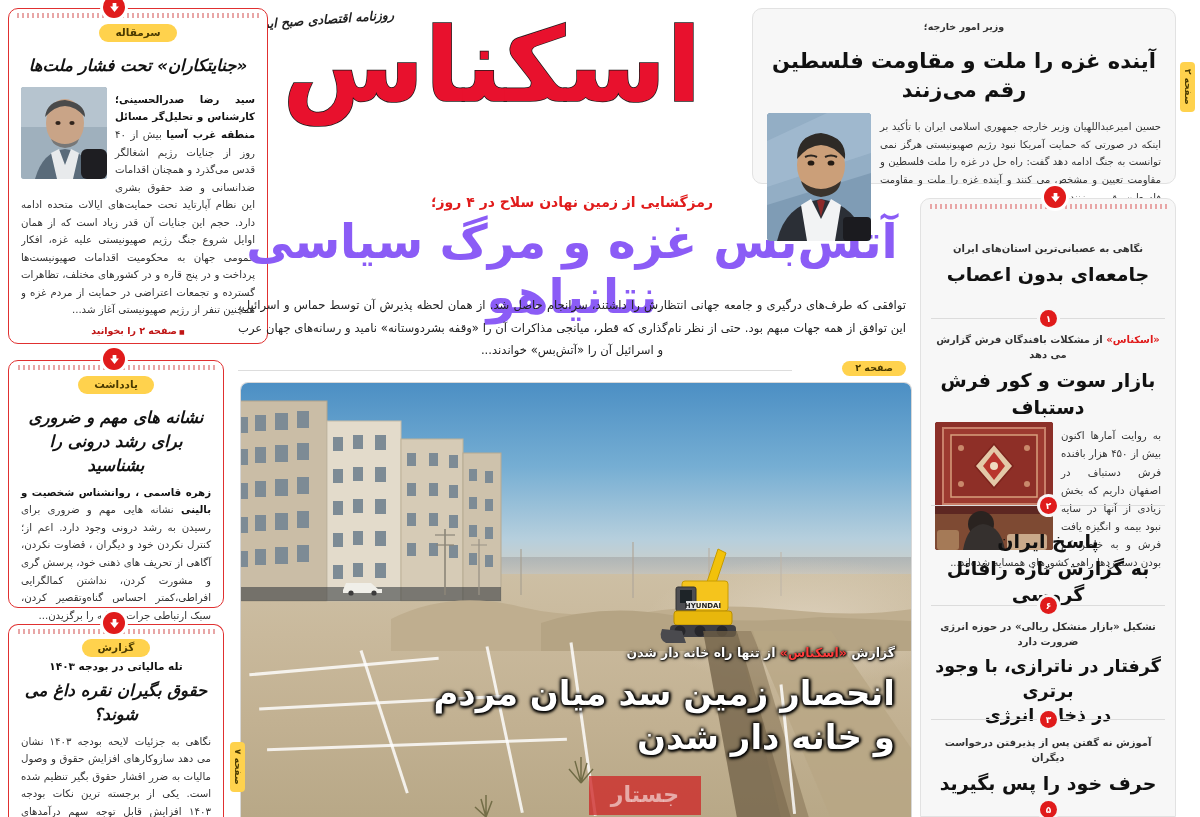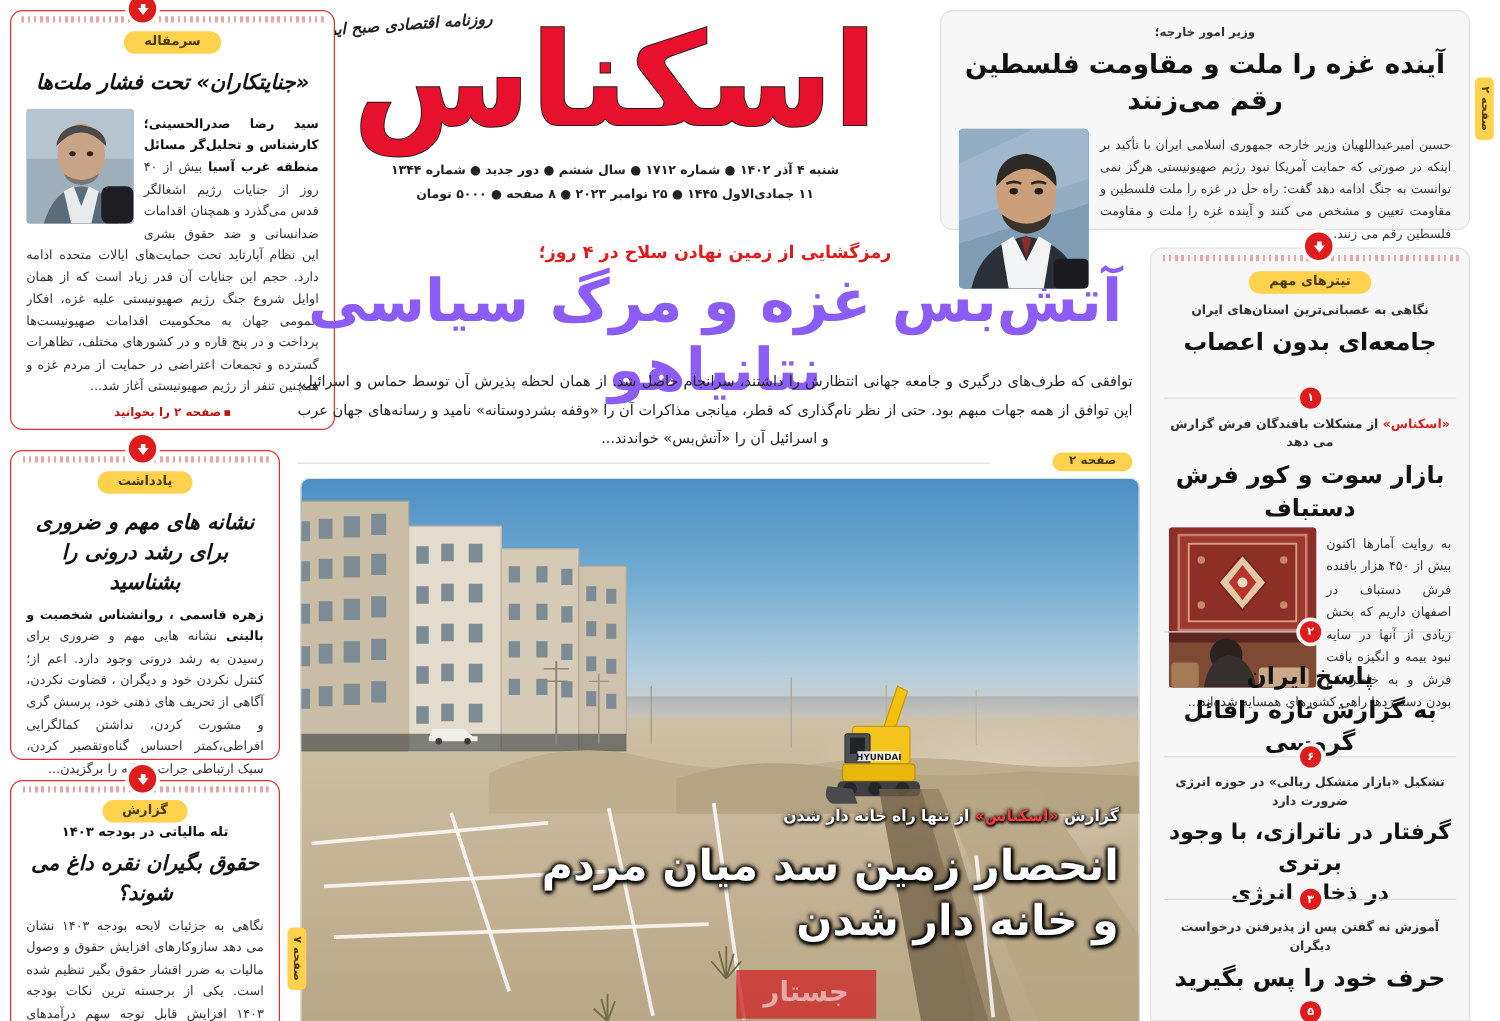--- a/index.html
+++ b/index.html
@@ -288,21 +288,21 @@
     color: #333;
     text-align: center;
     font-weight: bold;
   }
   .top-right-head {
     font-size: 21px;
     font-weight: bold;
     color: #111;
     text-align: center;
     line-height: 1.4;
-    margin-top: 5px;
+    margin-top: 15px;
   }
   .top-right-lede {
     font-size: 10px;
     line-height: 1.78;
     color: #333;
     text-align: justify;
     margin-top: 8px;
   }
   .tr-photo {
     float: left;
@@ -357,24 +357,20 @@
   }
 </style>
 </head>
 <body>
 
 <div class="page">
 
   <div class="masthead">
     <div class="logo-wordmark">اسکناس</div>
     <div class="logo-sub">روزنامه اقتصادی صبح ایران</div>
-    <div class="masthead-dates">
-      <div>شنبه ۴ آذر ۱۴۰۲ ● شماره ۱۷۱۲ ● سال ششم ● دور جدید ● شماره ۱۳۴۴</div>
-      <div>۱۱ جمادی‌الاول ۱۴۴۵ ● ۲۵ نوامبر ۲۰۲۳ ● ۸ صفحه ● ۵۰۰۰ تومان</div>
-    </div>
   </div>
 
   <div class="arrow-badge" style="left:103px; top:-4px;">
     <svg viewBox="0 0 10 10">
         <path d="M5 9 L1 4 H3.3 V1 H6.7 V4 H9 Z" fill="#fff"></path>
       </svg>
   </div>
   <div class="card card-red" style="left:8px; top:8px; width:260px; height:336px;">
     <div class="card-inner-dots"></div>
     <div style="position:absolute; left:0; right:0; top:12px; text-align:center;">
@@ -624,23 +620,20 @@
   </div>
 
   <div class="arrow-badge" style="left:1044px; top:186px;">
     <svg viewBox="0 0 10 10">
         <path d="M5 9 L1 4 H3.3 V1 H6.7 V4 H9 Z" fill="#fff"></path>
       </svg>
   </div>
   <div class="card" style="left:920px; top:198px; width:256px; height:619px; border-radius:10px 10px 0 0;">
     <div class="card-inner-dots" style="top:5px;"></div>
 
-    <div style="position:absolute; left:0; right:0; top:14px; text-align:center;">
-      <span class="tag-yellow">تیترهای مهم</span>
-    </div>
 
     <div class="tm-item" style="top:42px;">
       <div class="tm-kicker">نگاهی به عصبانی‌ترین استان‌های ایران</div>
       <div class="tm-head">جامعه‌ای بدون اعصاب</div>
     </div>
     <div class="divider" style="top:119px;"></div>
     <div class="num-badge" style="left:119px; top:111px;">۱</div>
 
     <div class="tm-item" style="top:133px;">
       <div class="tm-kicker"><span class="brand">«اسکناس»</span><span> از مشکلات بافندگان فرش گزارش می دهد</span></div>

